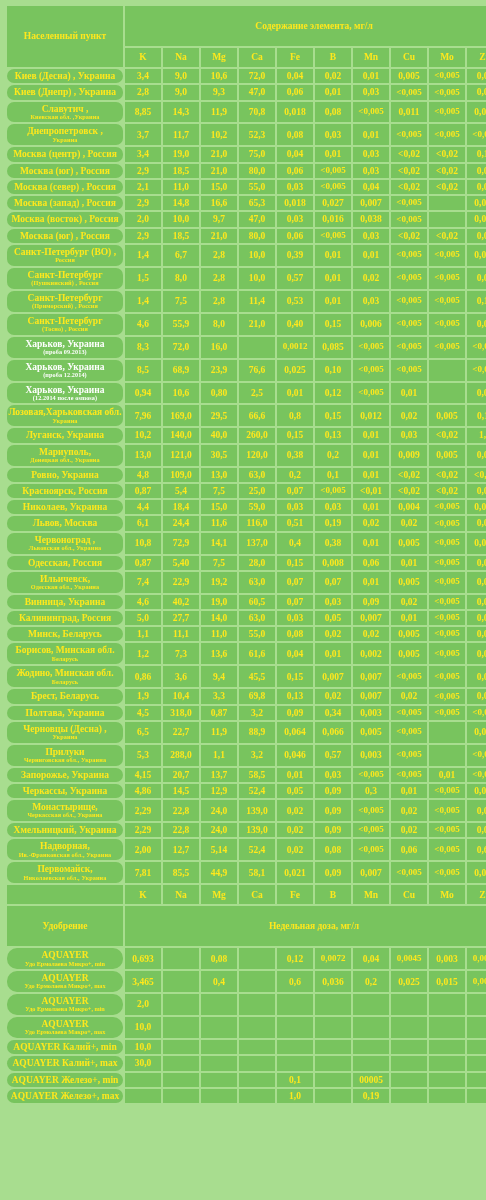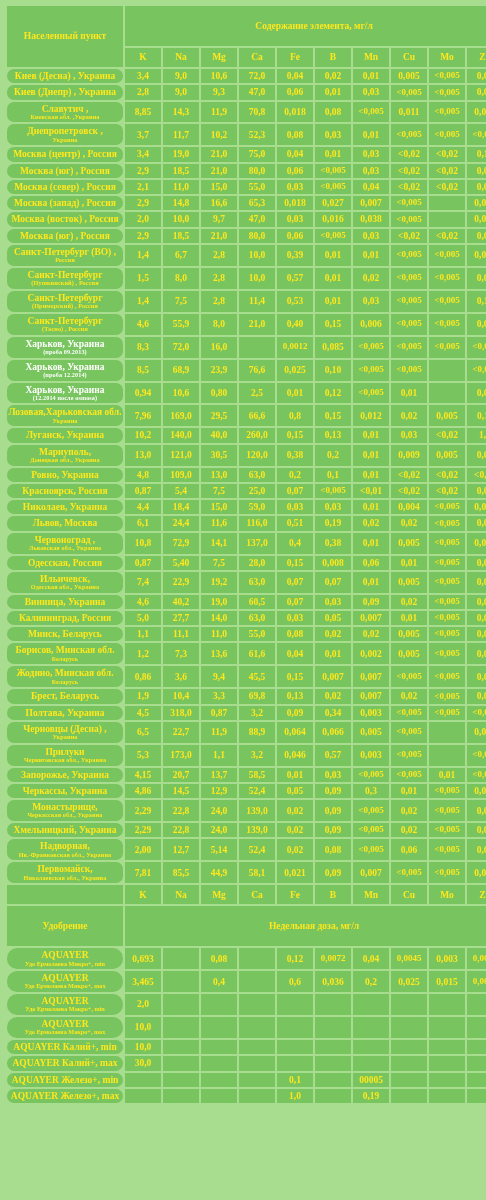--- a/index.html
+++ b/index.html
@@ -571,21 +571,21 @@
           <td class="val">0,064</td>
           <td class="val">0,066</td>
           <td class="val">0,005</td>
           <td class="val small">&lt;0,005</td>
           <td class="val"></td>
           <td class="val">0,021</td>
         </tr>
         <tr>
           <td class="place">Прилуки<span class="sub">Черниговская обл., Украина</span></td>
           <td class="val">5,3</td>
-          <td class="val">173,0</td>
+          <td class="val">288,0</td>
           <td class="val">1,1</td>
           <td class="val">3,2</td>
           <td class="val">0,046</td>
           <td class="val">0,57</td>
           <td class="val">0,003</td>
           <td class="val small">&lt;0,005</td>
           <td class="val"></td>
           <td class="val small">&lt;0,005</td>
         </tr>
         <tr>

